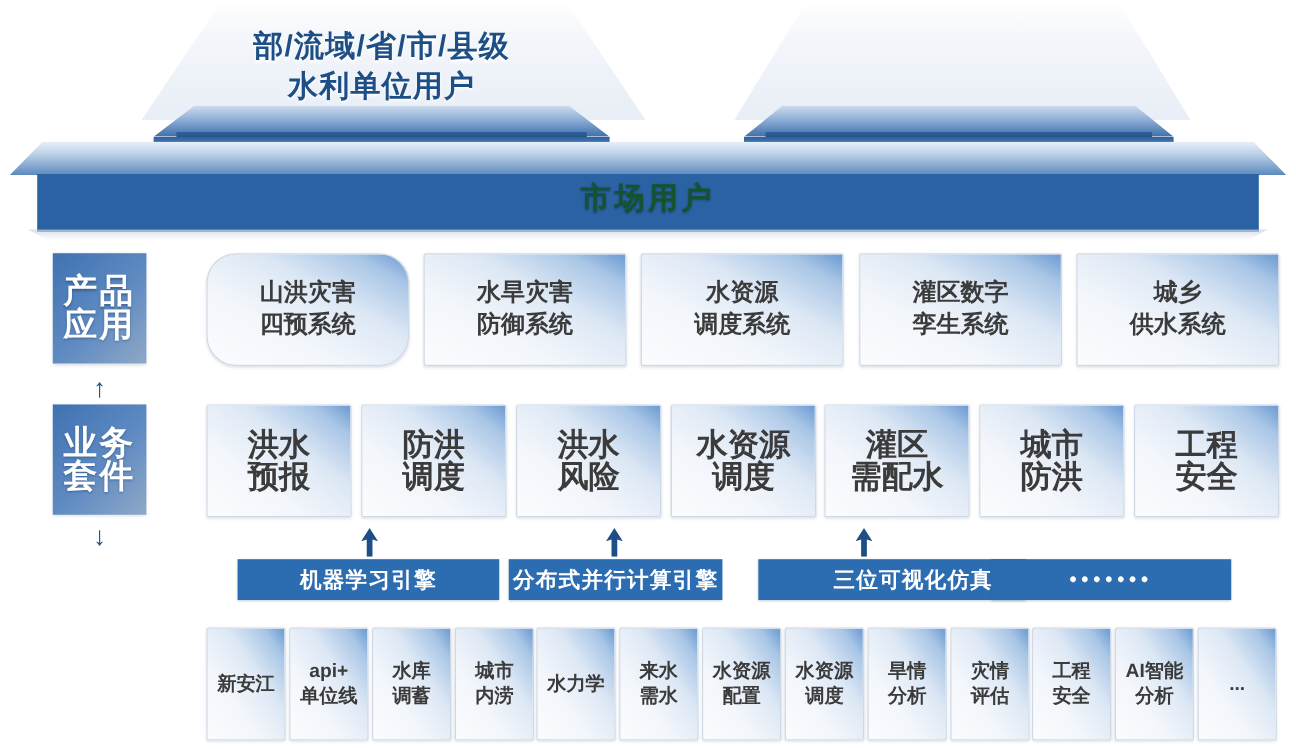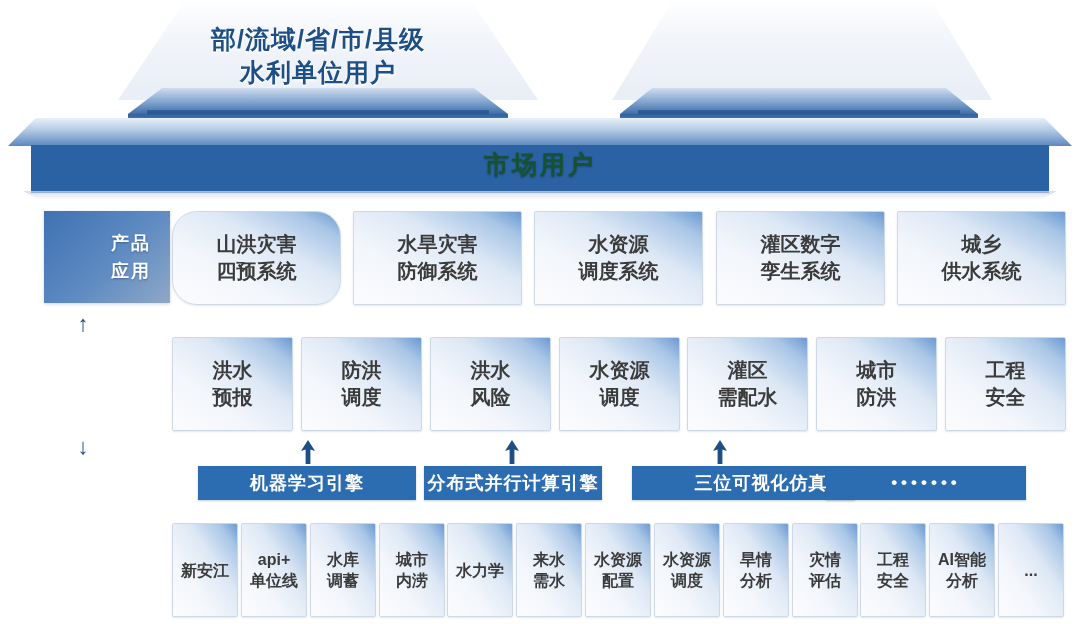--- a/index.html
+++ b/index.html
@@ -80,27 +80,26 @@
     position:absolute;left:0;top:30px;width:100%;
     text-align:center;color:#14532d;font-weight:bold;font-size:25px;
     letter-spacing:3px;
     text-shadow:0 1px 2px rgba(0,0,0,.35);
   }
 
   
   .rail{
     position:absolute;left:44px;width:78px;
     background:linear-gradient(135deg,#3f72b2 0%,#5f8bc2 55%,#8fa8c6 100%);
-    color:#fff;font-weight:bold;font-size:18px;line-height:28px;
+    color:#fff;font-weight:bold;font-size:28px;line-height:28px;
     display:flex;align-items:center;justify-content:center;
     text-align:center;letter-spacing:2px;
     text-shadow:0 1px 2px rgba(20,50,90,.45);
     white-space:pre-line;
     box-shadow:0 1px 3px rgba(60,90,130,.25);
-    padding-left:48px;
   }
   .rail-1{top:211px;height:92px;}
   .rail-2{top:337px;height:92px;}
   .rail-3{top:523px;height:92px;}
 
   .rail-arrow{
     position:absolute;left:64px;width:38px;height:26px;
     color:#1d4f86;font-size:22px;line-height:26px;text-align:center;font-weight:bold;
   }
   .ra-up{top:311px;}
@@ -112,21 +111,21 @@
     background:linear-gradient(to top right,#fbfcfe 0%,#f3f6fb 34%,#dde8f5 62%,#a9c6e6 86%,#6b9ad2 100%);
     border:1px solid #cfd9e6;
     border-radius:2px;
     box-shadow:0 1px 2px rgba(120,140,170,.22);
     display:flex;align-items:center;justify-content:center;
     text-align:center;
     color:#3b3b3b;font-weight:bold;
     white-space:pre-line;
   }
   .card.app{font-size:20px;line-height:27px;}
-  .card.suite{font-size:20px;line-height:27px;}
+  .card.suite{font-size:26px;line-height:27px;}
   .card.algo{font-size:16px;line-height:21px;}
 
   
   .engine{
     position:absolute;height:34px;
     background:#2c6cb0;
     display:flex;align-items:center;justify-content:center;
     color:#ffffff;font-weight:bold;font-size:18px;letter-spacing:1px;
     box-shadow:0 1px 2px rgba(60,90,130,.3);
   }
@@ -164,20 +163,22 @@
   <div class="slab">
     <div class="slab-top"></div>
     <div class="slab-face"></div>
     <div class="slab-shadow"></div>
     <div class="slab-label">市场用户</div>
   </div>
 
   <div class="rail rail-1">产品
 应用</div>
   <div class="rail-arrow ra-up">↑</div>
+  <div class="rail rail-2">业务
+套件</div>
   <div class="rail-arrow ra-dn">↓</div>
 
   <div id="rows-host">
       <div class="card app" style="left: 172px; top: 211px; width: 167px; height: 92px; border-radius: 25px;">山洪灾害
 四预系统</div>
       <div class="card app" style="left: 353px; top: 211px; width: 167px; height: 92px;">水旱灾害
 防御系统</div>
       <div class="card app" style="left: 534px; top: 211px; width: 167px; height: 92px;">水资源
 调度系统</div>
       <div class="card app" style="left: 716px; top: 211px; width: 167px; height: 92px;">灌区数字

